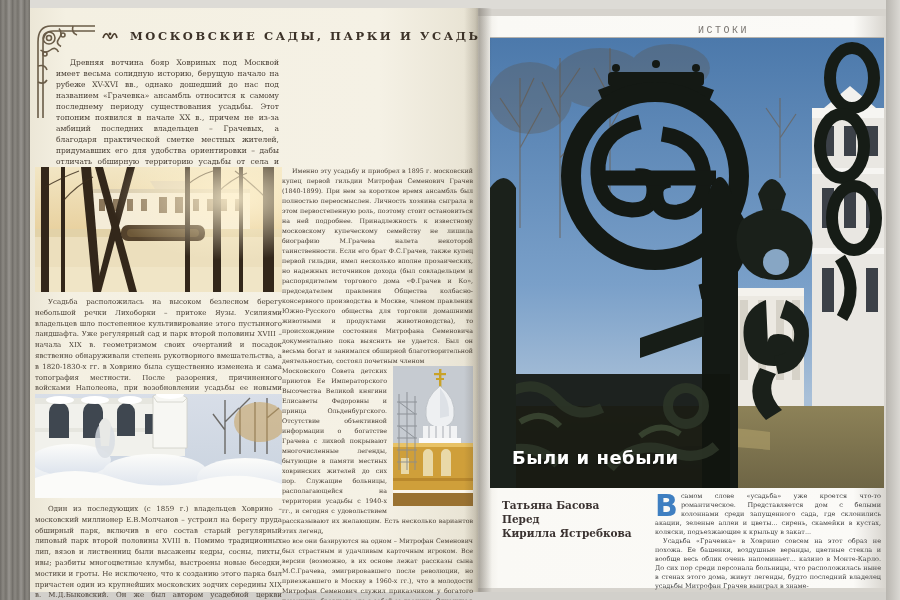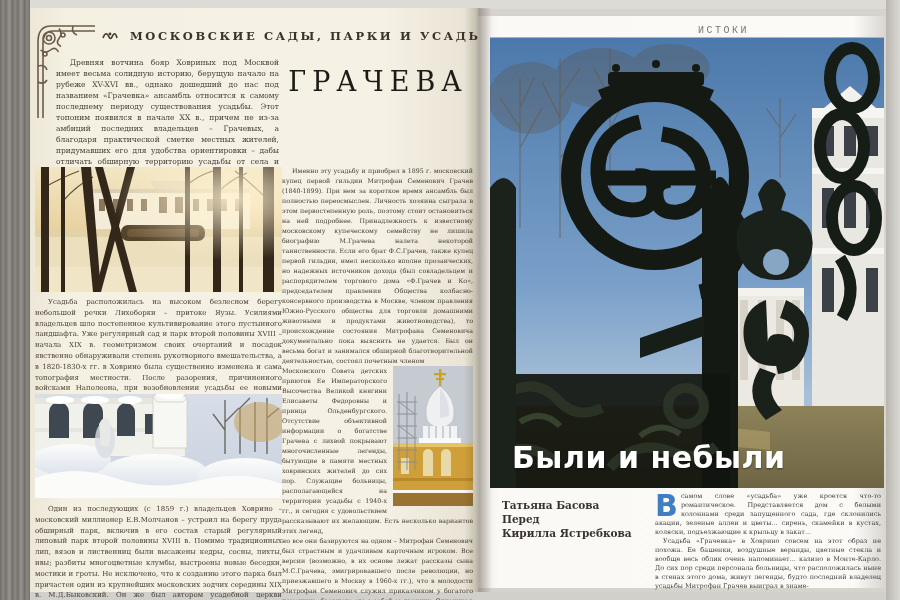--- a/index.html
+++ b/index.html
@@ -48,21 +48,21 @@
   .photo-church svg{display:block;width:100%;height:100%;}
 
   
   .rp-header{position:absolute;left:176px;top:9px;font-size:10px;letter-spacing:2.5px;color:#7a7672;
     font-family:Liberation Mono, monospace;margin-left:44px;}
   .rp-rule{position:absolute;left:12px;top:21px;width:394px;height:1px;background:#b5b2ac;}
   .photo-gate{position:absolute;left:12px;top:22px;width:394px;height:450px;overflow:hidden;background:#5580b2;}
   .photo-gate svg{display:block;width:100%;height:100%;}
   .feature-title{position:absolute;left:10px;bottom:16px;color:#fff;font-family:"DejaVu Sans", sans-serif;
     text-shadow:0 1px 2px rgba(0,0,0,0.45);}
-  .feature-title .bold-line{font-size:30px;font-weight:bold;margin-left:12px;line-height:28px;letter-spacing:0.5px;}
+  .feature-title .bold-line{font-size:18px;font-weight:bold;margin-left:12px;line-height:28px;letter-spacing:0.5px;}
   .feature-title .light-line{font-size:29px;font-weight:normal;line-height:34px;letter-spacing:0.5px;opacity:0.96;}
   .byline{position:absolute;left:24px;top:482px;width:145px;font-size:10.5px;line-height:14px;
     font-weight:bold;color:#3a3230;}
   .rp-body{position:absolute;left:177px;top:476px;width:226px;font-size:6.5px;line-height:9px;
     text-align:justify;color:#3d3d3d;}
   .rp-body .dropcap{float:left;font-family:"DejaVu Sans", sans-serif;font-weight:bold;font-size:30px;
     line-height:26px;color:#3f7fc1;margin:1px 3px 0 0;}
   .rp-body p{margin:0;}
   .rp-body .p2{text-indent:8px;}
 </style>
@@ -101,21 +101,20 @@
           <path d="M1,9 q3,-8 6,-1 q1,3 3,0 q3,-7 5,1" fill="none" stroke="#4a3c2c" stroke-width="1.6"></path>
           <circle cx="8" cy="5" r="1.4" fill="#4a3c2c"></circle>
         </svg>
       </span>
       <span class="mag-title">МОСКОВСКИЕ САДЫ, ПАРКИ И УСАДЬБЫ</span>
     </div>
 
     <div class="intro">Древняя вотчина бояр Ховриных под Москвой имеет весьма солидную историю, берущую начало на рубеже XV-XVI вв., однако дошедший до нас под названием «Грачевка» ансамбль относится к самому последнему периоду существования усадьбы. Этот топоним появился в начале XX в., причем не из-за амбиций последних владельцев – Грачевых, а благодаря практической сметке местных жителей, придумавших его для удобства ориентировки – дабы отличать обширную территорию усадьбы от села и железнодорожной платформы Ховрино.</div>
 
     <div class="headline">
-      <div class="hl">ГРАЧЕВА</div>
     </div>
 
     <div class="photo photo-park">
       <svg viewBox="0 0 247 125" preserveAspectRatio="none">
         <defs>
           <linearGradient id="parkSky" x1="0" y1="0" x2="0" y2="1">
             <stop offset="0" stop-color="#f2e6c4"></stop>
               <stop offset="1" stop-color="#dfbd7c"></stop>
           </linearGradient>
           <radialGradient id="sunGlow" cx="0.8" cy="0.25" r="0.5">

